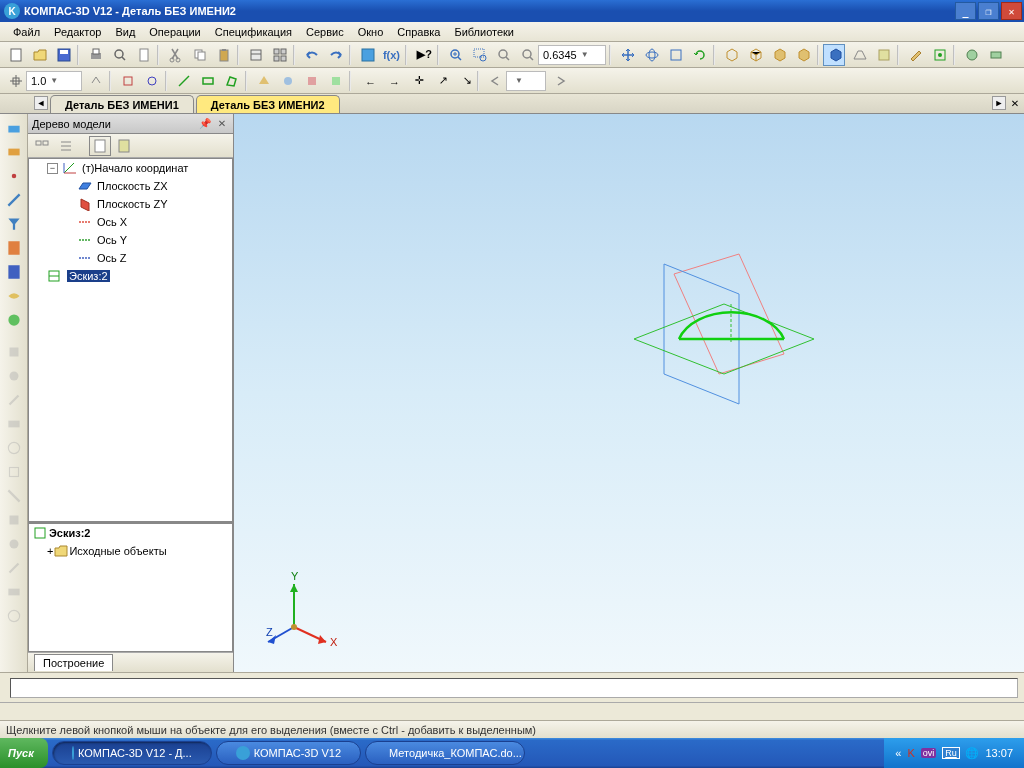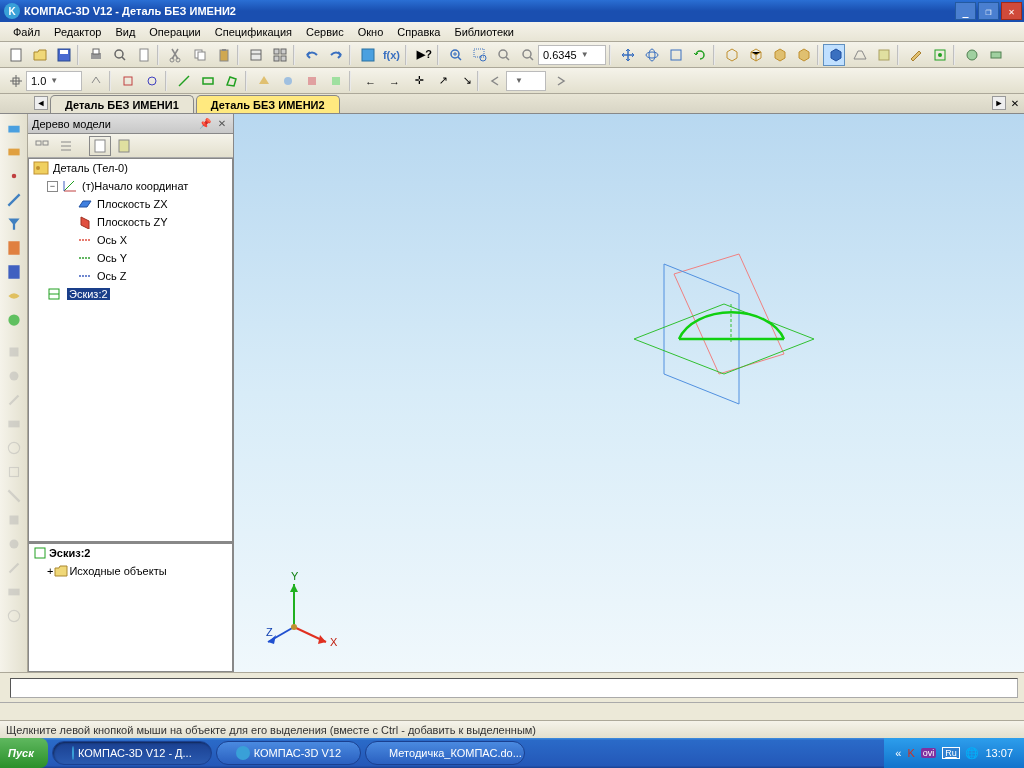--- a/index.html
+++ b/index.html
@@ -536,29 +536,20 @@
             <rect x="3" y="2" width="10" height="12" fill="white" stroke="#888"></rect>
           </svg>
         </div>
       <div class="tbt">
           <svg width="16" height="16" viewBox="0 0 16 16">
             <rect x="3" y="2" width="10" height="12" fill="#e0e0a0" stroke="#888"></rect>
           </svg>
         </div>
     </div>
     <div class="tree-body">
-      <div class="node">
-        <span class="ticon">
-            <svg width="16" height="14" viewBox="0 0 16 14">
-              <rect x="1" y="1" width="14" height="12" fill="#f0d060" stroke="#c09030"></rect>
-              <circle cx="5" cy="7" r="2" fill="#c09030"></circle>
-            </svg>
-          </span>
-        <span>Деталь (Тел-0)</span>
-      </div>
       <div class="node indent1">
         <span class="pm">−</span>
         <span class="ticon">
             <svg width="16" height="14" viewBox="0 0 16 14">
               <line x1="2" y1="12" x2="12" y2="2" stroke="#20a020"></line>
               <line x1="2" y1="12" x2="14" y2="12" stroke="#c04040"></line>
               <line x1="2" y1="12" x2="2" y2="2" stroke="#4060c0"></line>
             </svg>
           </span>
         <span>(т)Начало координат</span>
@@ -624,20 +615,23 @@
       </div>
       <div class="node" style="padding-left:18px;">
         <span class="pm">+</span>
         <span class="ticon">
             <svg width="16" height="14" viewBox="0 0 16 14">
               <path d="M2 4 L6 4 L7 2 L14 2 L14 12 L2 12 Z" fill="#f0d878" stroke="#aa8830"></path>
             </svg>
           </span>
         <span>Исходные объекты</span>
       </div>
+    </div>
+    <div class="tree-footer">
+      <span style="padding:2px 8px;background:white;border:1px solid #888;border-bottom:0;">Построение</span>
     </div>
   </div>
 
   <div class="viewport">
     <svg class="sketch-3d" viewBox="0 0 200 180">
 
       <path d="M50 30 L115 10 L160 110 L95 130 Z" fill="none" stroke="#f08080" stroke-width="1"></path>
 
       <path d="M40 20 L115 50 L115 160 L40 130 Z" fill="none" stroke="#5090e0" stroke-width="1"></path>
 

